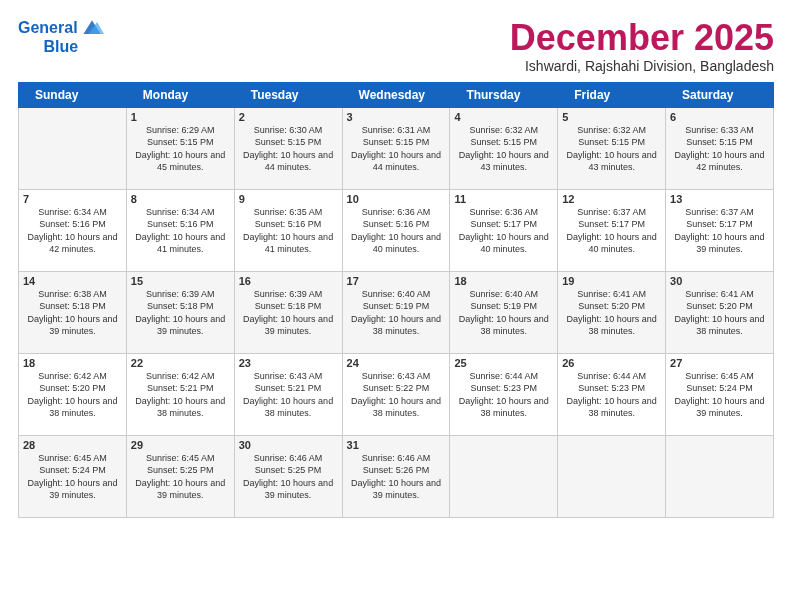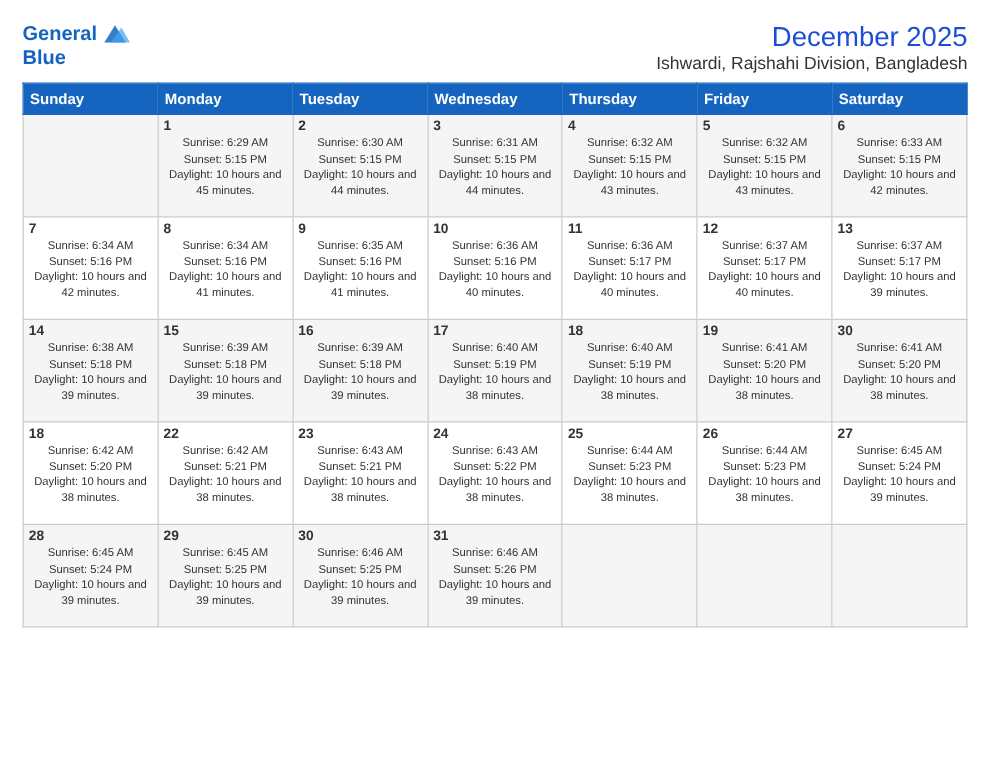--- a/index.html
+++ b/index.html
@@ -23,54 +23,55 @@
     }
     .logo {
       display: flex;
       align-items: center;
     }
     .logo-text {
       font-size: 16px;
       font-weight: bold;
       color: #333;
       line-height: 1.1;
+      text-align: center;
     }
     .logo-text span {
       color: #1565c0;
     }
     .logo-icon {
       width: 24px;
       height: 20px;
       margin-left: 2px;
       margin-right: 0;
     }
     .title-block {
       text-align: right;
     }
     .month-title {
-      font-size: 22px;
-      font-weight: normal;
-      color: #1d4ed8;
+      font-size: 36px;
+      font-weight: bold;
+      color: #be185d;
       line-height: 1.1;
     }
     .subtitle {
       font-size: 14px;
       color: #333;
     }
     table {
       width: 100%;
       border-collapse: collapse;
       table-layout: fixed;
     }
     thead th {
       background-color: #1565c0;
       color: #fff;
       font-size: 12px;
       font-weight: bold;
-      padding: 5px 5px;
+      padding: 5px 16px;
       text-align: left;
       border: 1px solid #1565c0;
     }
     tbody td {
       border: 1px solid #ccc;
       vertical-align: top;
       padding: 3px 4px;
       font-size: 9.5px;
       color: #333;
       height: 82px;

